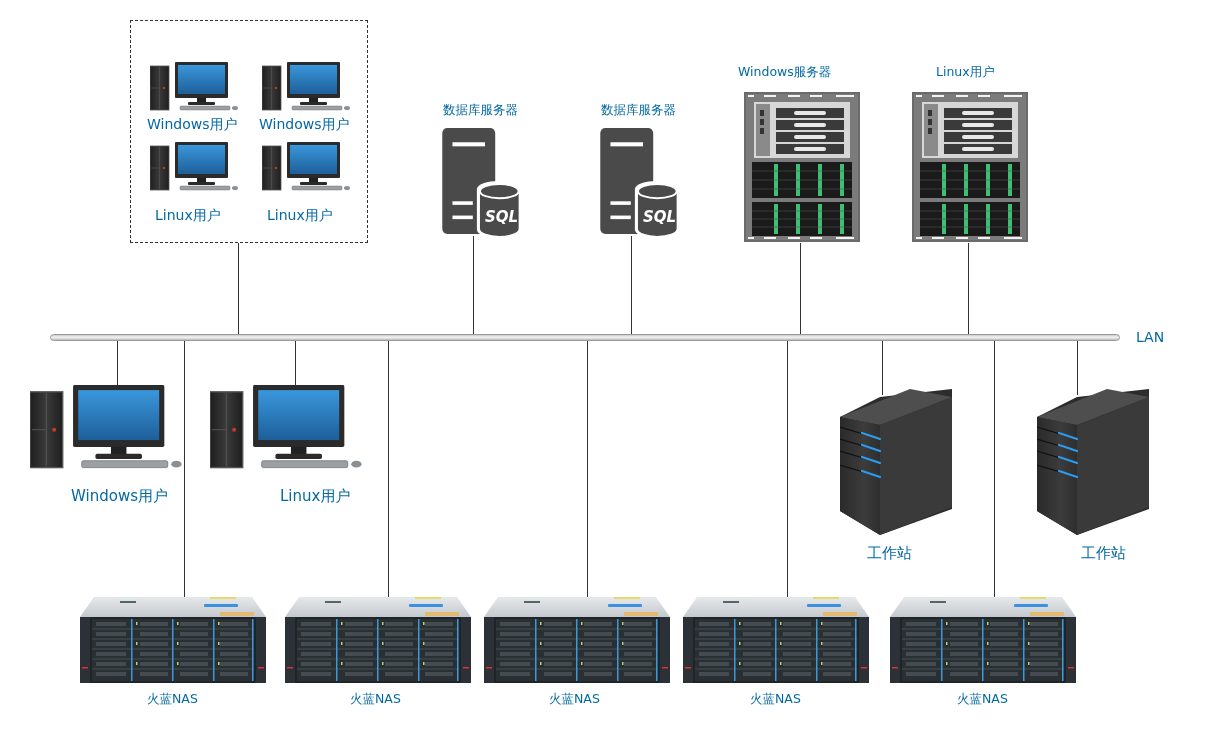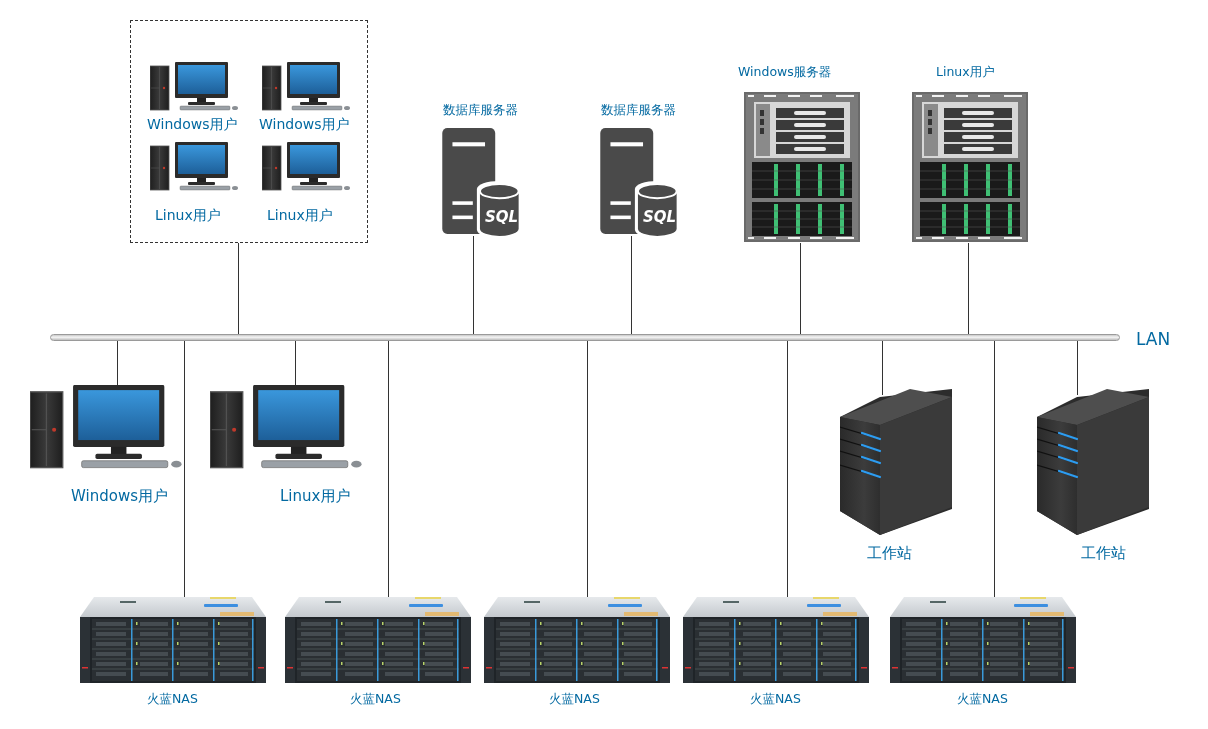--- a/index.html
+++ b/index.html
@@ -211,21 +211,21 @@
 <div class="vline" style="left:295px;top:341px;height:44px;"></div>
 <div class="vline" style="left:184px;top:341px;height:257px;"></div>
 <div class="vline" style="left:388px;top:341px;height:257px;"></div>
 <div class="vline" style="left:587px;top:341px;height:257px;"></div>
 <div class="vline" style="left:787px;top:341px;height:257px;"></div>
 <div class="vline" style="left:994px;top:341px;height:257px;"></div>
 <div class="vline" style="left:882px;top:341px;height:54px;"></div>
 <div class="vline" style="left:1077px;top:341px;height:54px;"></div>
 
 <div class="bus" style="left:50px;top:334px;width:1070px;"></div>
-<div class="lbl lbl-lg" style="left:1136px;top:329px;font-size:17px;">LAN</div>
+<div class="lbl lbl-lg" style="left:1136px;top:329px;font-size:14px;">LAN</div>
 
 <div class="group-box" style="left:130px;top:20px;width:238px;height:223px;"></div>
 <svg style="left:150px;top:62px;" width="90" height="50">
     <use href="#pc"></use>
   </svg>
 <svg style="left:262px;top:62px;" width="90" height="50">
     <use href="#pc"></use>
   </svg>
 <svg style="left:150px;top:142px;" width="90" height="50">
     <use href="#pc"></use>

